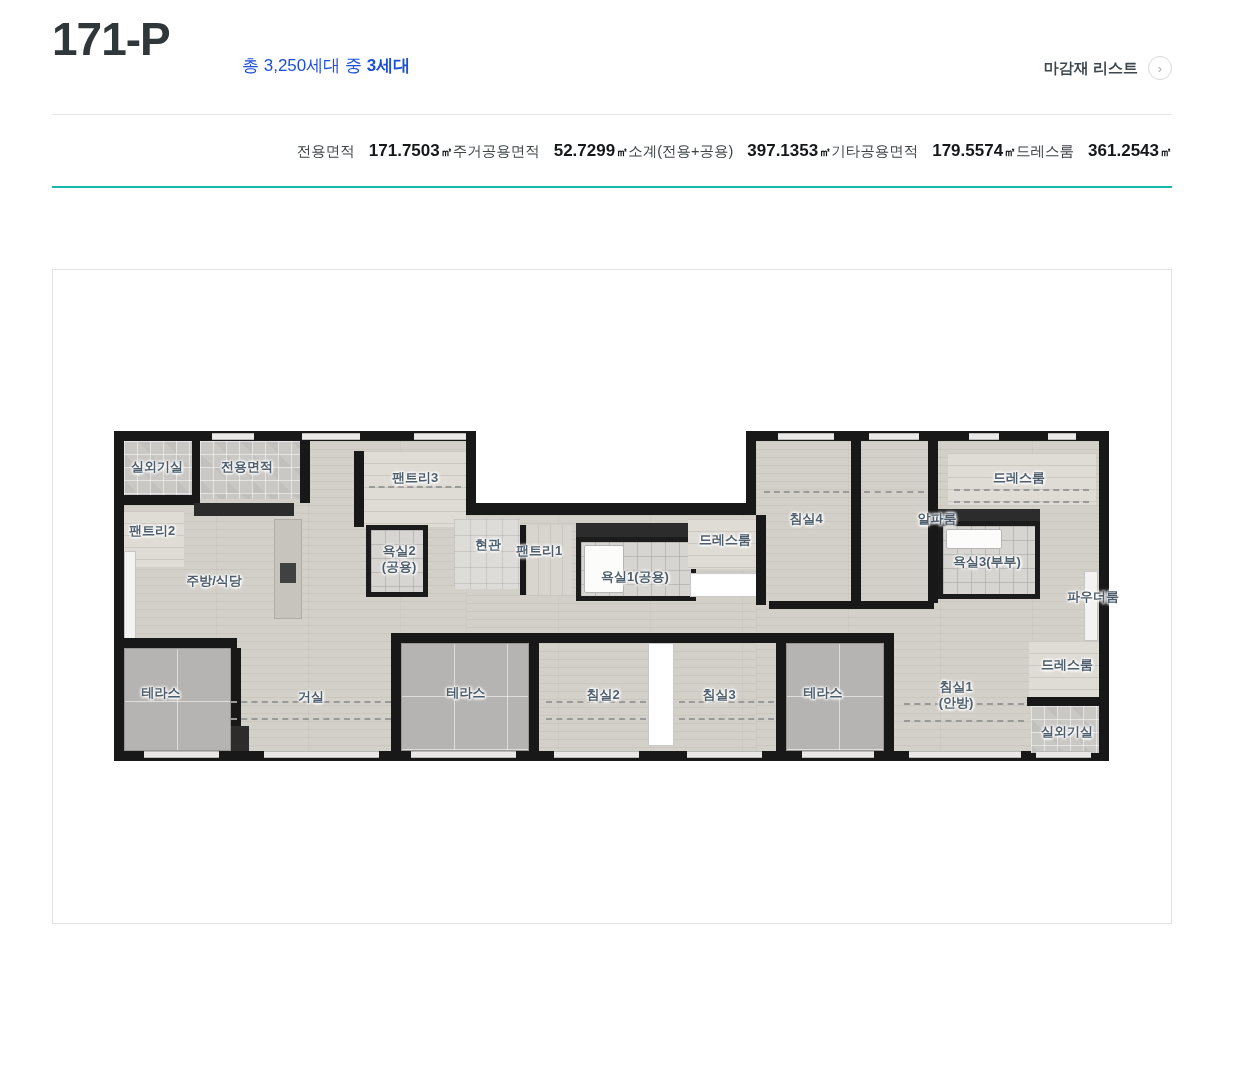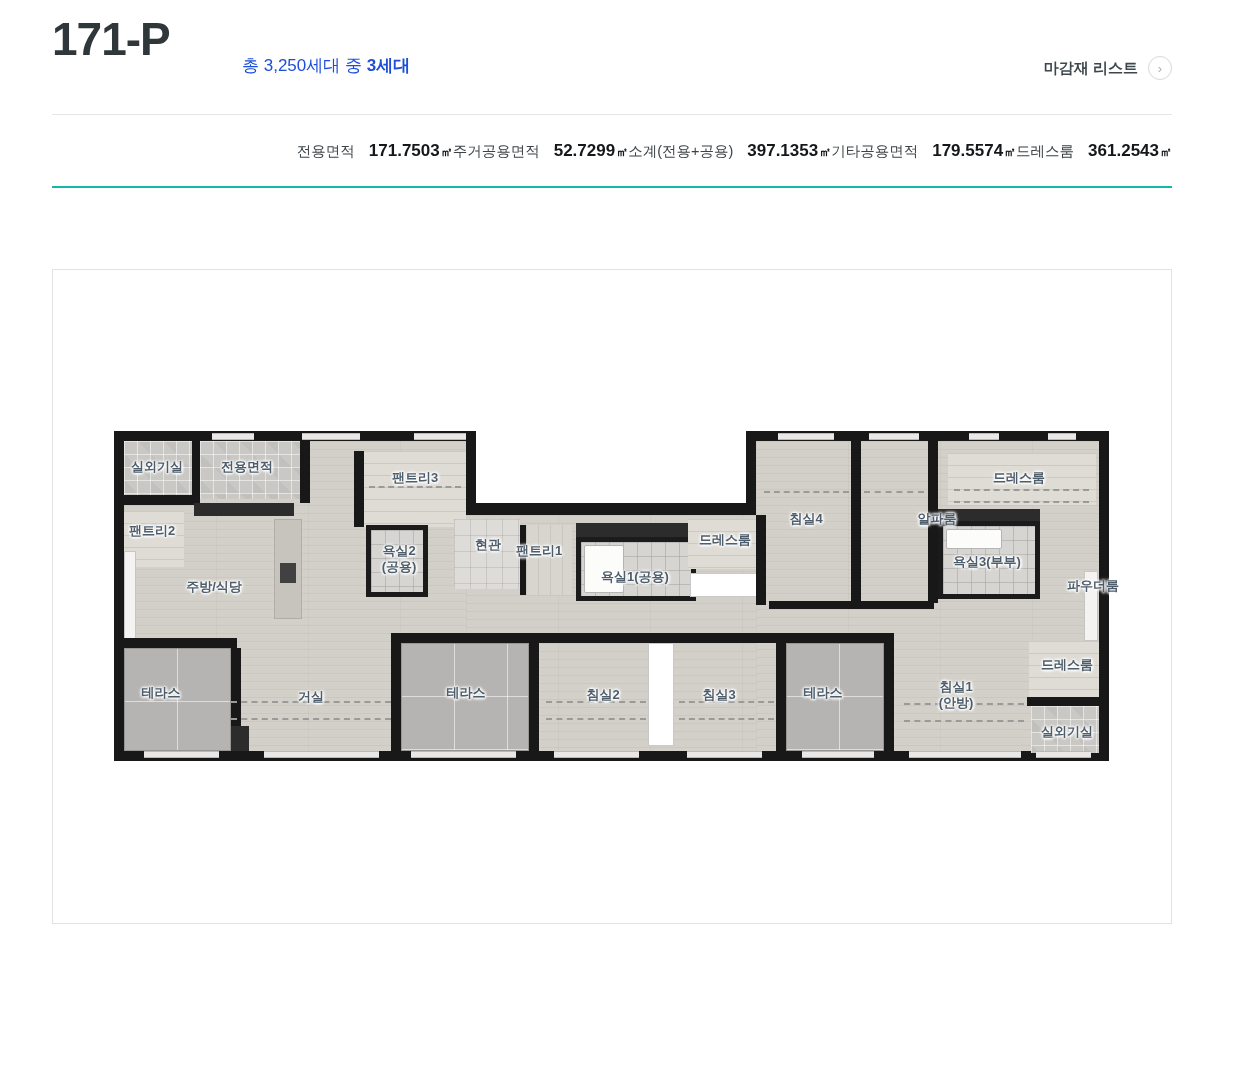--- a/index.html
+++ b/index.html
@@ -190,32 +190,32 @@
           <div class="pr pr-dash" style="left: 790px; top: 289px; width: 120px; height: 0px;"></div>
           <div class="pr pr-dash" style="left: 650px; top: 60px; width: 85px; height: 0px;"></div>
           <div class="pr pr-dash" style="left: 750px; top: 60px; width: 60px; height: 0px;"></div>
           <div class="pr pr-dash" style="left: 840px; top: 58px; width: 135px; height: 0px;"></div>
           <div class="pr pr-dash" style="left: 840px; top: 70px; width: 135px; height: 0px;"></div>
           <div class="pr pr-dash" style="left: 255px; top: 55px; width: 92px; height: 0px;"></div>
           <div class="plan-label" style="left: 43px; top: 36px;">실외기실</div>
           <div class="plan-label" style="left: 133px; top: 36px;">전용면적</div>
           <div class="plan-label" style="left: 38px; top: 100px;">팬트리2</div>
           <div class="plan-label" style="left: 301px; top: 47px;">팬트리3</div>
-          <div class="plan-label" style="left: 100px; top: 156px;">주방/식당</div>
+          <div class="plan-label" style="left: 100px; top: 150px;">주방/식당</div>
           <div class="plan-label" style="left: 285px; top: 128px;">욕실2
 (공용)</div>
           <div class="plan-label" style="left: 374px; top: 114px;">현관</div>
           <div class="plan-label" style="left: 425px; top: 120px;">팬트리1</div>
           <div class="plan-label" style="left: 521px; top: 146px;">욕실1(공용)</div>
           <div class="plan-label" style="left: 611px; top: 109px;">드레스룸</div>
           <div class="plan-label" style="left: 692px; top: 88px;">침실4</div>
           <div class="plan-label" style="left: 783px; top: 88px; margin-left: 40px;">알파룸</div>
           <div class="plan-label" style="left: 905px; top: 47px;">드레스룸</div>
           <div class="plan-label" style="left: 873px; top: 131px;">욕실3(부부)</div>
-          <div class="plan-label" style="left: 959px; top: 155px; padding-left: 40px;">파우더룸</div>
+          <div class="plan-label" style="left: 959px; top: 166px; padding-left: 40px;">파우더룸</div>
           <div class="plan-label" style="left: 47px; top: 262px;">테라스</div>
           <div class="plan-label" style="left: 197px; top: 266px;">거실</div>
           <div class="plan-label" style="left: 352px; top: 262px;">테라스</div>
           <div class="plan-label" style="left: 489px; top: 264px;">침실2</div>
           <div class="plan-label" style="left: 605px; top: 264px;">침실3</div>
           <div class="plan-label" style="left: 709px; top: 262px;">테라스</div>
           <div class="plan-label" style="left: 842px; top: 264px;">침실1
 (안방)</div>
           <div class="plan-label" style="left: 953px; top: 234px;">드레스룸</div>
           <div class="plan-label" style="left: 953px; top: 301px;">실외기실</div>

